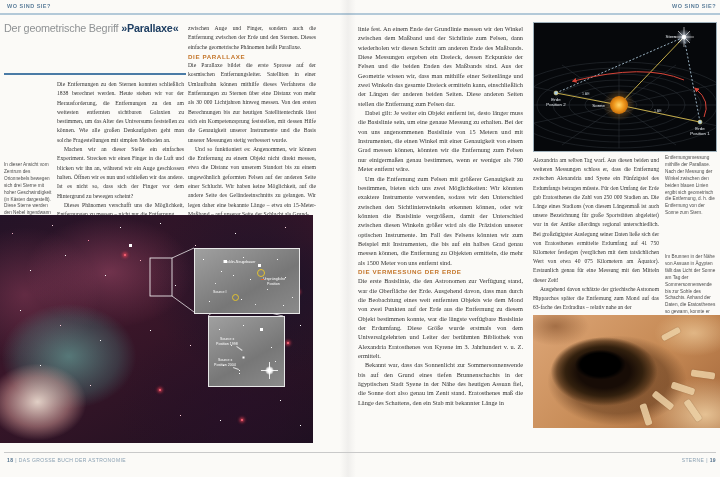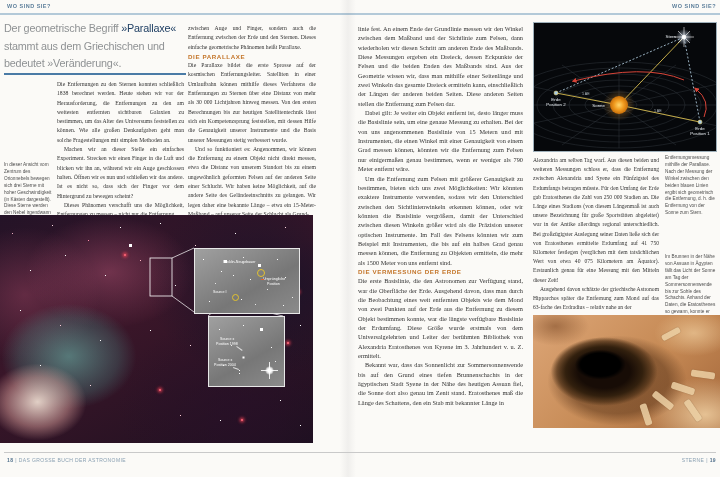--- a/index.html
+++ b/index.html
@@ -3,21 +3,21 @@
 <meta charset="utf-8">
 <style>
   html,body{margin:0;padding:0;}
   body{width:720px;height:477px;background:#fbfaf7;font-family:"Liberation Serif",serif;color:#2b2b2b;position:relative;overflow:hidden;}
   .abs{position:absolute;}
   
   .runhead{font-family:"Liberation Sans",sans-serif;font-size:5.5px;font-weight:bold;letter-spacing:.5px;color:#5d7f9b;top:3px;}
   .toprule{top:13px;left:0;width:720px;height:1.5px;background:#b3c9d8;}
   
   .intro{left:4px;top:20px;width:176px;font-family:"Liberation Sans",sans-serif;font-size:10.8px;line-height:17.5px;color:#8f9294;letter-spacing:-.2px;}
-  .intro .hl{color:#1f3f63;font-weight:normal;}
+  .intro .hl{color:#1f3f63;font-weight:bold;}
   .intro-line1{white-space:nowrap;display:block;}
   .bluerule{top:73px;left:4px;width:182px;height:2px;background:#4a7ba6;}
   
   .col{text-align:justify;color:#333;}
   .col p{margin:0;}
   .col p.ind{text-indent:7px;}
   .colA{left:57px;top:80px;width:127px;font-size:5.7px;line-height:9.3px;}
   .colB{left:188px;top:24px;width:128px;font-size:5.7px;line-height:9.3px;}
   .colC{left:358px;top:24px;width:165px;font-size:6.3px;line-height:9.35px;}
   .colD{left:533px;top:156px;width:126px;font-size:5.6px;line-height:9.2px;}
@@ -87,21 +87,20 @@
 </head>
 <body>
 
 <div class="abs runhead" style="left:7px;">WO SIND SIE?</div>
 <div class="abs runhead" style="right:4px;">WO SIND SIE?</div>
 <div class="abs toprule"></div>
 <div class="abs fold"></div>
 
 <div class="abs intro">
   <span class="intro-line1"><span>Der geometrische Begriff </span><span class="hl">»Parallaxe«</span></span>
-  <span>stammt aus dem Griechischen und bedeutet »Veränderung«.</span>
 </div>
 <div class="abs bluerule"></div>
 
 <div class="abs cap capL">In dieser Ansicht vom Zentrum des Orionnebels bewegen sich drei Sterne mit hoher Geschwindigkeit (in Kästen dargestellt). Diese Sterne werden den Nebel irgendwann verlassen.</div>
 
 <div class="abs col colA">
   <p>Die Entfernungen zu den Sternen konnten schließlich 1838 berechnet werden. Heute stehen wir vor der Herausforderung, die Entfernungen zu den am weitesten entfernten sichtbaren Galaxien zu bestimmen, um das Alter des Universums feststellen zu können. Wie alle großen Denkaufgaben geht man solche Fragestellungen mit simplen Methoden an.</p>
   <p class="ind">Machen wir an dieser Stelle ein einfaches Experiment. Strecken wir einen Finger in die Luft und blicken wir ihn an, während wir ein Auge geschlossen halten. Öffnen wir es nun und schließen wir das andere. Ist es nicht so, dass sich der Finger vor dem Hintergrund zu bewegen scheint?</p>
   <p class="ind">Dieses Phänomen verschafft uns die Möglichkeit, Entfernungen zu messen – nicht nur die Entfernung</p>
 </div>

